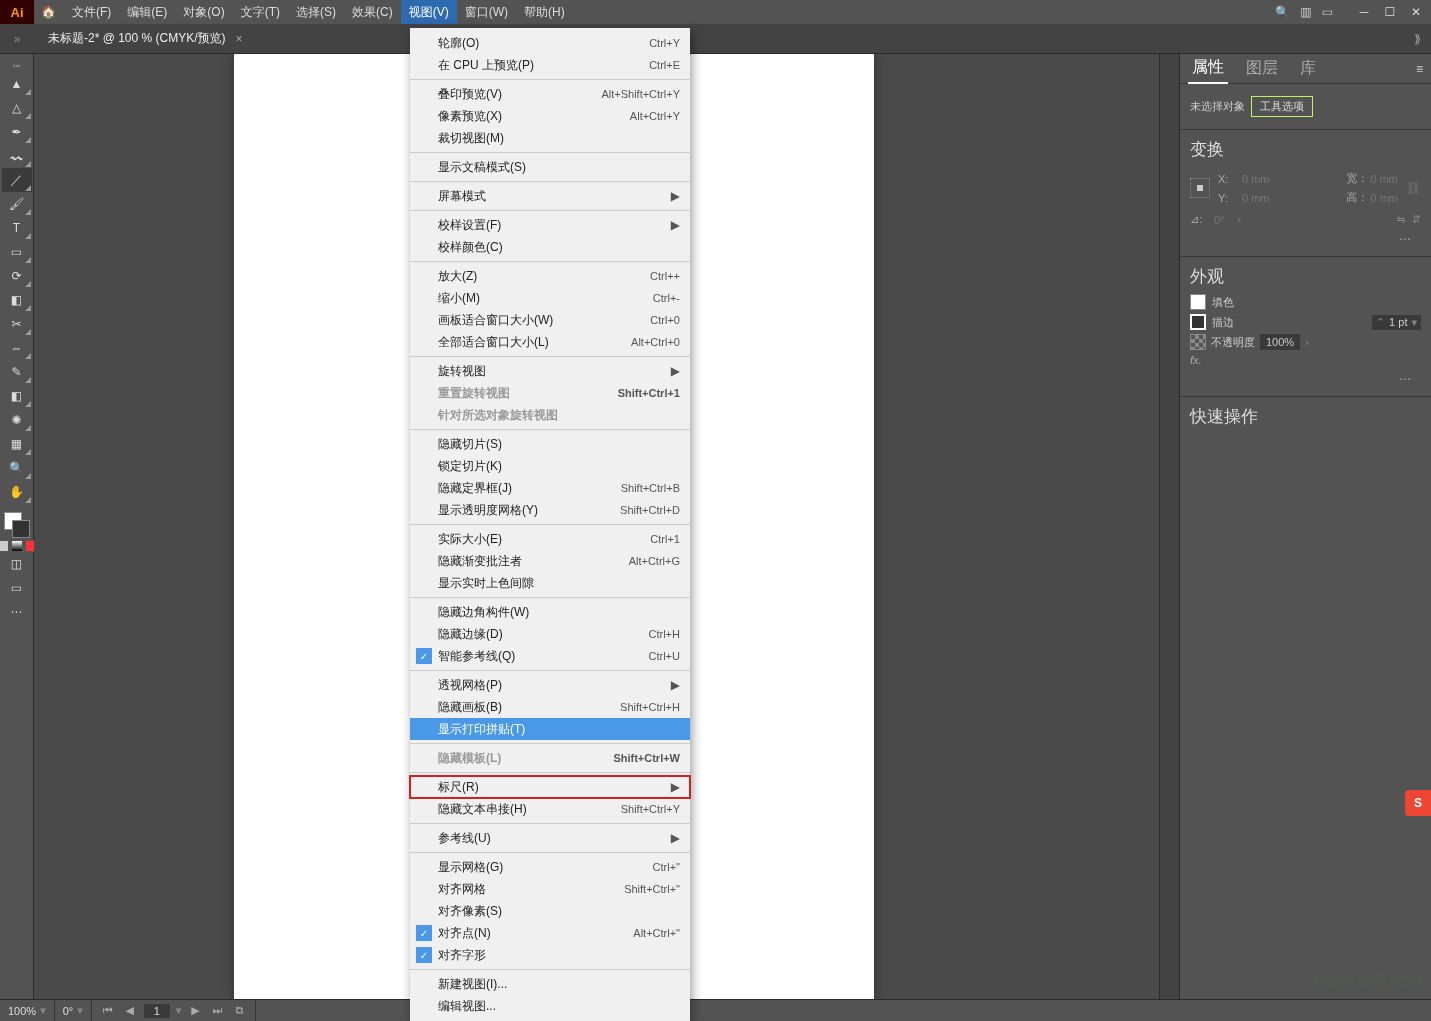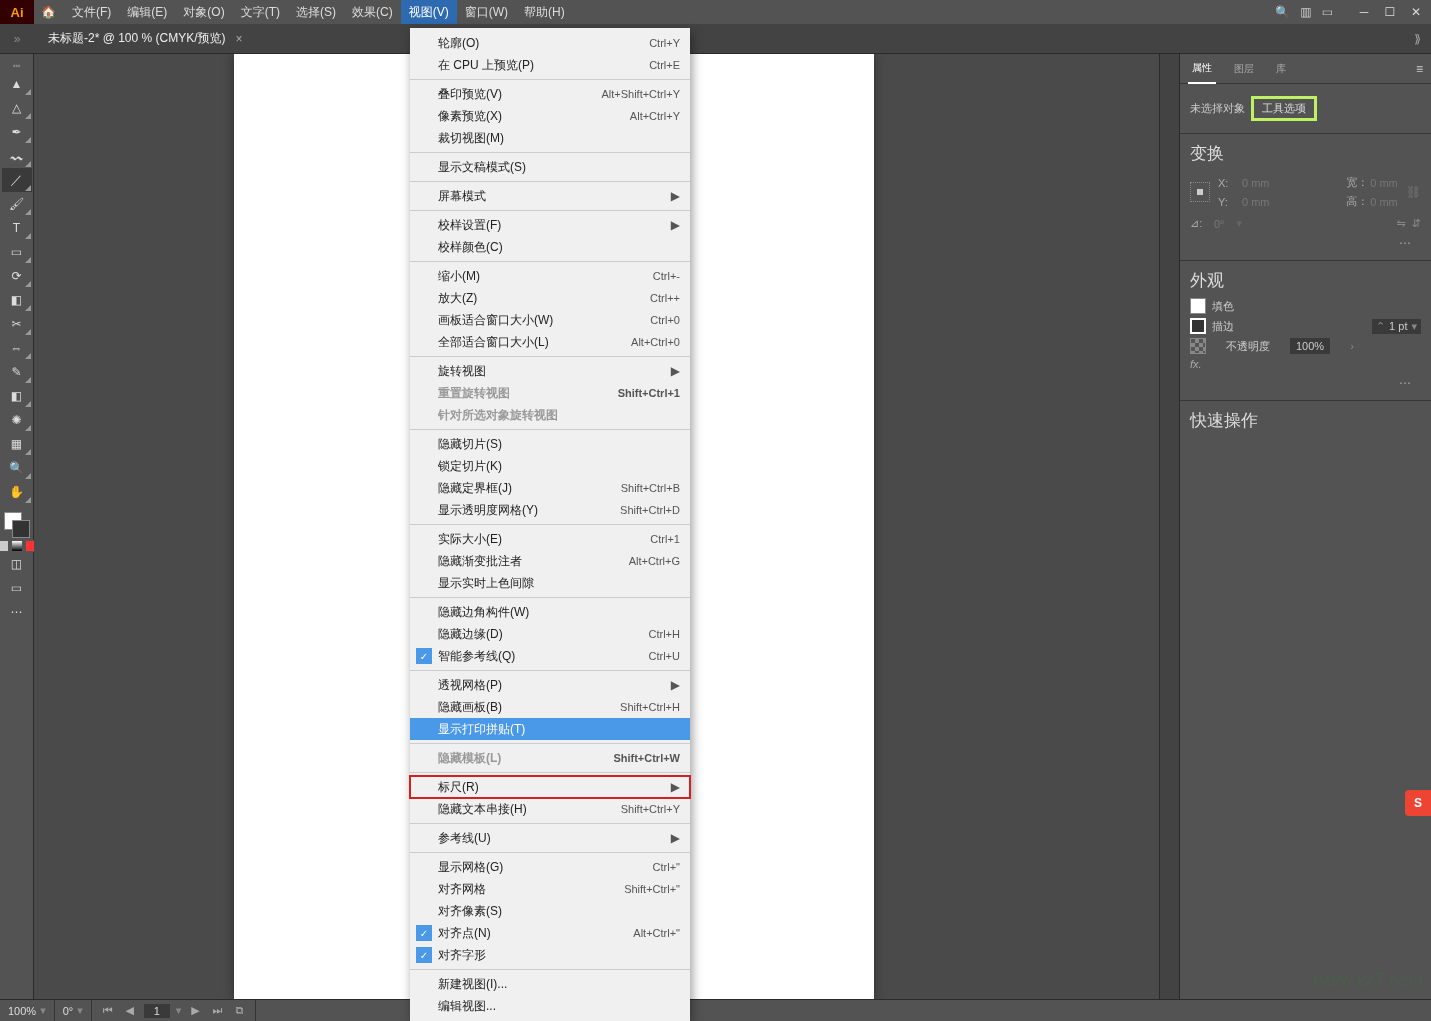--- a/index.html
+++ b/index.html
@@ -25,30 +25,30 @@
 .toolbox .swatch-block{margin-top:8px;width:26px;height:26px;position:relative;}
 .swatch-block .fg{position:absolute;top:0;left:0;width:18px;height:18px;background:#fff;border:1px solid #888;}
 .swatch-block .bg{position:absolute;bottom:0;right:0;width:18px;height:18px;background:#333;border:1px solid #888;}
 .swatch-under{display:flex;gap:2px;margin-top:2px;}
 .swatch-under div{width:12px;height:12px;border:1px solid #555;}
 .canvas-area { flex: 1; background: #4a4a4a; position: relative; overflow: hidden; }
 .artboard { position: absolute; left: 200px; top: 0; width: 640px; height: 100%; background: #fff; box-shadow: 0 0 10px rgba(0,0,0,.4); }
 .right-collapsed { width: 20px; background: #434343; border-left: 1px solid #2a2a2a;}
 .right-panel { width: 252px; background: #535353; display: flex; flex-direction: column; border-left: 1px solid #2a2a2a; }
 .panel-tabs { display: flex; height: 30px; align-items: center; border-bottom: 1px solid #383838; padding: 0 8px; gap: 14px; }
-.panel-tab { color: #aaa; font-size: 10px; padding: 0 4px; height: 30px; display: flex; align-items: center; }
+.panel-tab { color: #aaa; font-size: 16px; padding: 0 4px; height: 30px; display: flex; align-items: center; }
 .panel-tab.active { color: #fff; border-bottom: 2px solid #fff; }
 .panel-section { padding: 8px 10px; border-bottom: 1px solid #383838; }
 .panel-row { display: flex; align-items: center; gap: 6px; margin: 4px 0; font-size: 11px; color: #ccc; }
 .panel-row .lbl { width: 18px; color: #aaa; }
 .panel-row .val { color: #777; }
-.btn-outline { border: 3px solid #bef264; padding: 2px 8px; font-size: 11px; color: #ddd; background: none; }
+.btn-outline { border: 1px solid #bef264; padding: 2px 8px; font-size: 11px; color: #ddd; background: none; }
 .section-title { font-size: 17px; color: #ddd; margin-bottom: 6px; }
 .swatch { width: 16px; height: 16px; border: 1px solid #888; display: inline-block; }
-.opacity-row { display: flex; align-items: center; gap: 20px; }
+.opacity-row { display: flex; align-items: center; gap: 5px; }
 .opacity-val { background: #3a3a3a; padding: 2px 6px; font-size: 11px; }
 .more-dots { text-align: right; color: #aaa; padding: 2px 10px;}
 .statusbar { height: 22px; background: #535353; display: flex; align-items: center; border-top: 1px solid #2a2a2a; font-size: 11px; color: #ddd; }
 .status-seg { padding: 0 8px; border-right: 1px solid #333; height: 100%; display: flex; align-items: center; gap: 4px; }
 .nav-btn { width: 16px; display: flex; justify-content: center; color: #aaa; }
 .dropdown-menu { position: absolute; left: 410px; top: 28px; width: 280px; background: #f0f0f0; color: #222; box-shadow: 2px 4px 10px rgba(0,0,0,.4); z-index: 100; padding: 4px 0; }
 .dd-item { height: 22px; display: flex; align-items: center; padding: 0 10px 0 28px; font-size: 12px; position: relative; }
 .dd-item.highlight { background: #4a98e8; color: #fff; }
 .dd-item.redbox { outline: 2px solid #d42020; outline-offset: -1px; text-align: right; }
 .dd-item.disabled { color: #999; font-weight: bold; }
@@ -281,26 +281,26 @@
     <div class="dd-sep"></div>
     <div class="dd-item">
       <span>校样设置(F)</span>
       <span class="submenu-arrow">▶</span>
     </div>
     <div class="dd-item">
       <span>校样颜色(C)</span>
     </div>
     <div class="dd-sep"></div>
     <div class="dd-item">
+      <span>放大(Z)</span>
+      <span class="shortcut">Ctrl++</span>
+    </div>
+    <div class="dd-item">
       <span>缩小(M)</span>
       <span class="shortcut">Ctrl+-</span>
-    </div>
-    <div class="dd-item">
-      <span>放大(Z)</span>
-      <span class="shortcut">Ctrl++</span>
     </div>
     <div class="dd-item">
       <span>画板适合窗口大小(W)</span>
       <span class="shortcut">Ctrl+0</span>
     </div>
     <div class="dd-item">
       <span>全部适合窗口大小(L)</span>
       <span class="shortcut">Alt+Ctrl+0</span>
     </div>
     <div class="dd-sep"></div>

